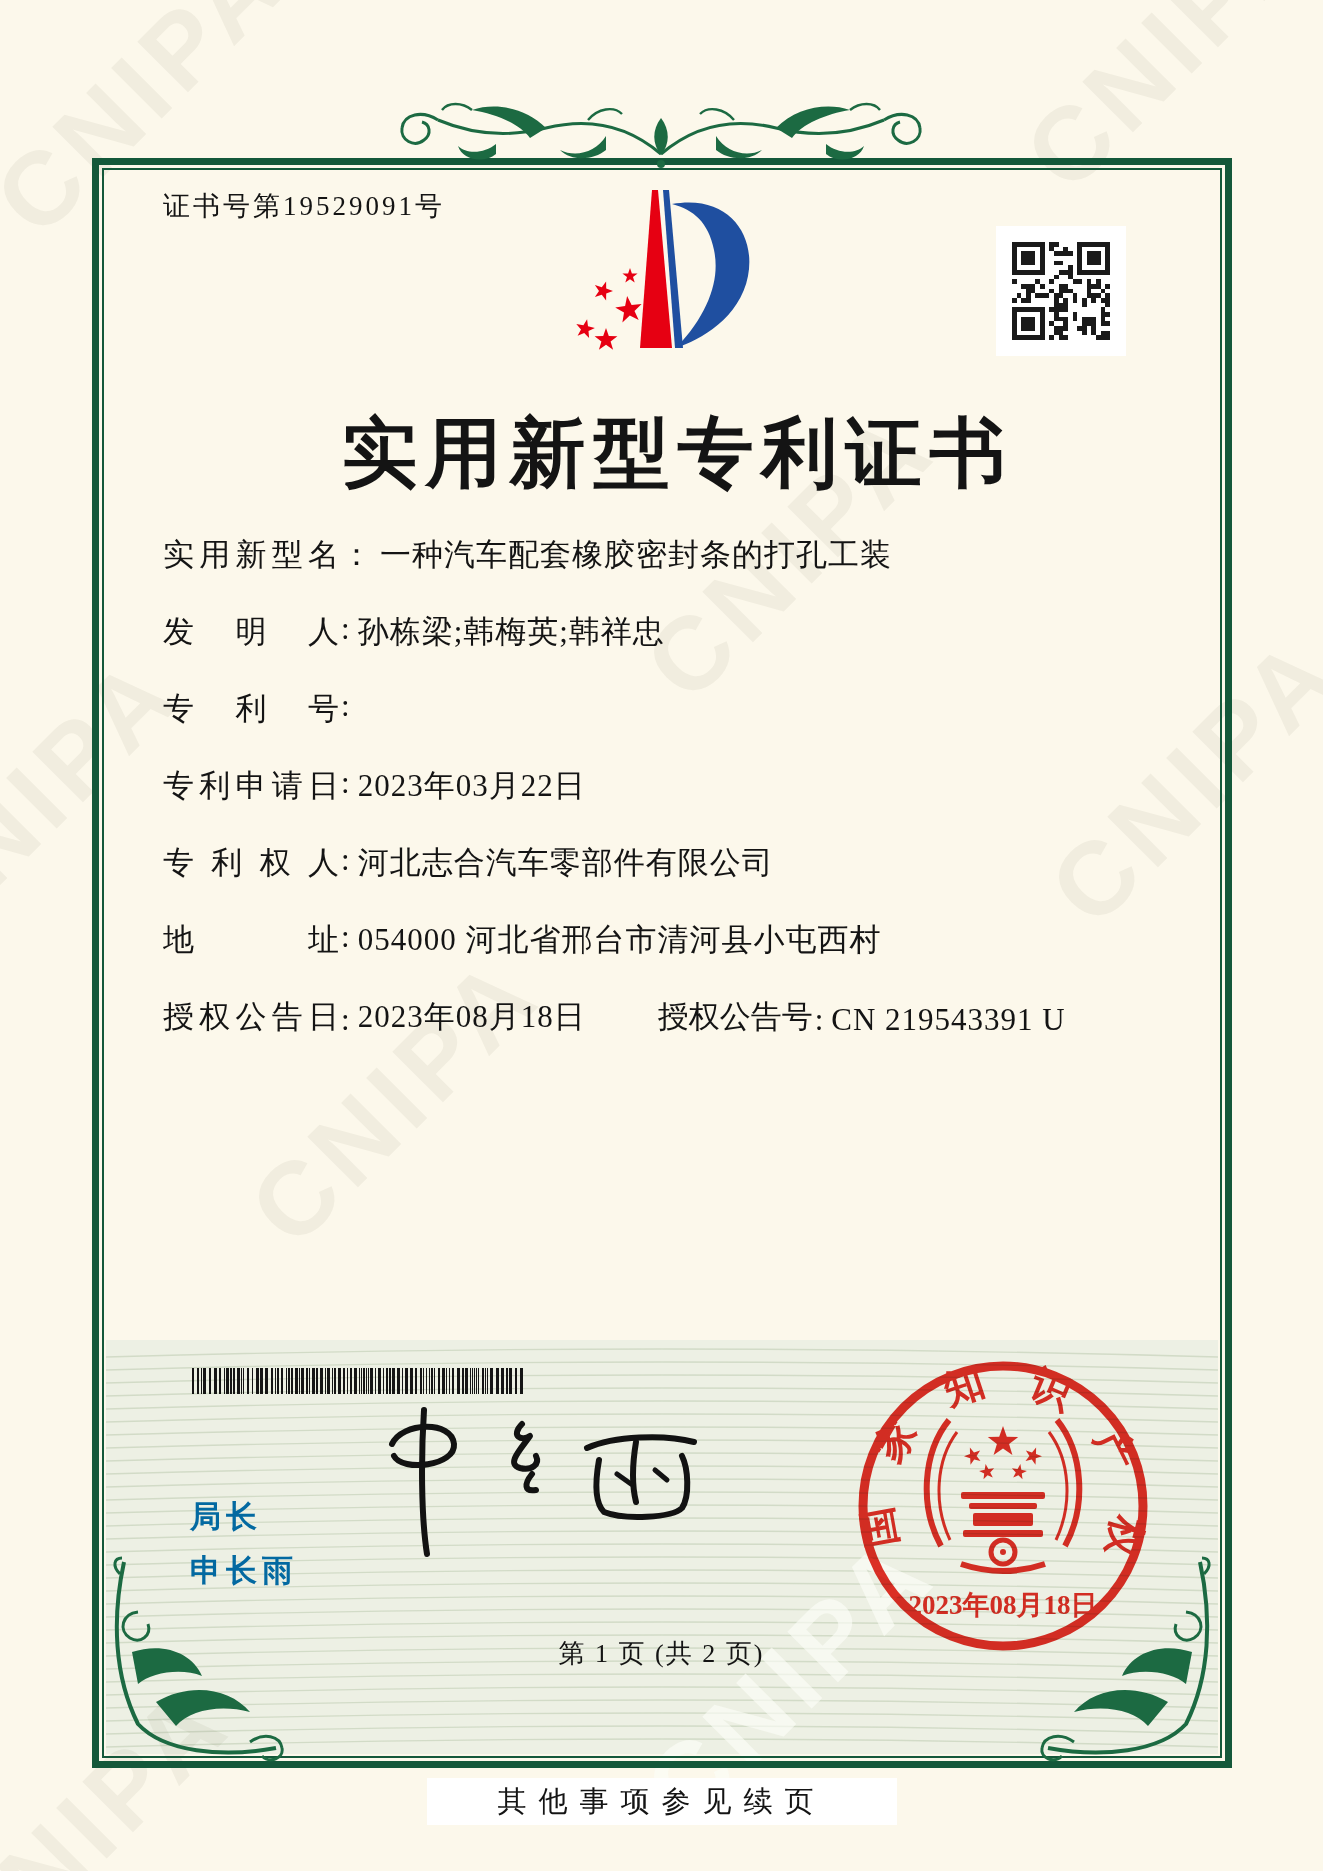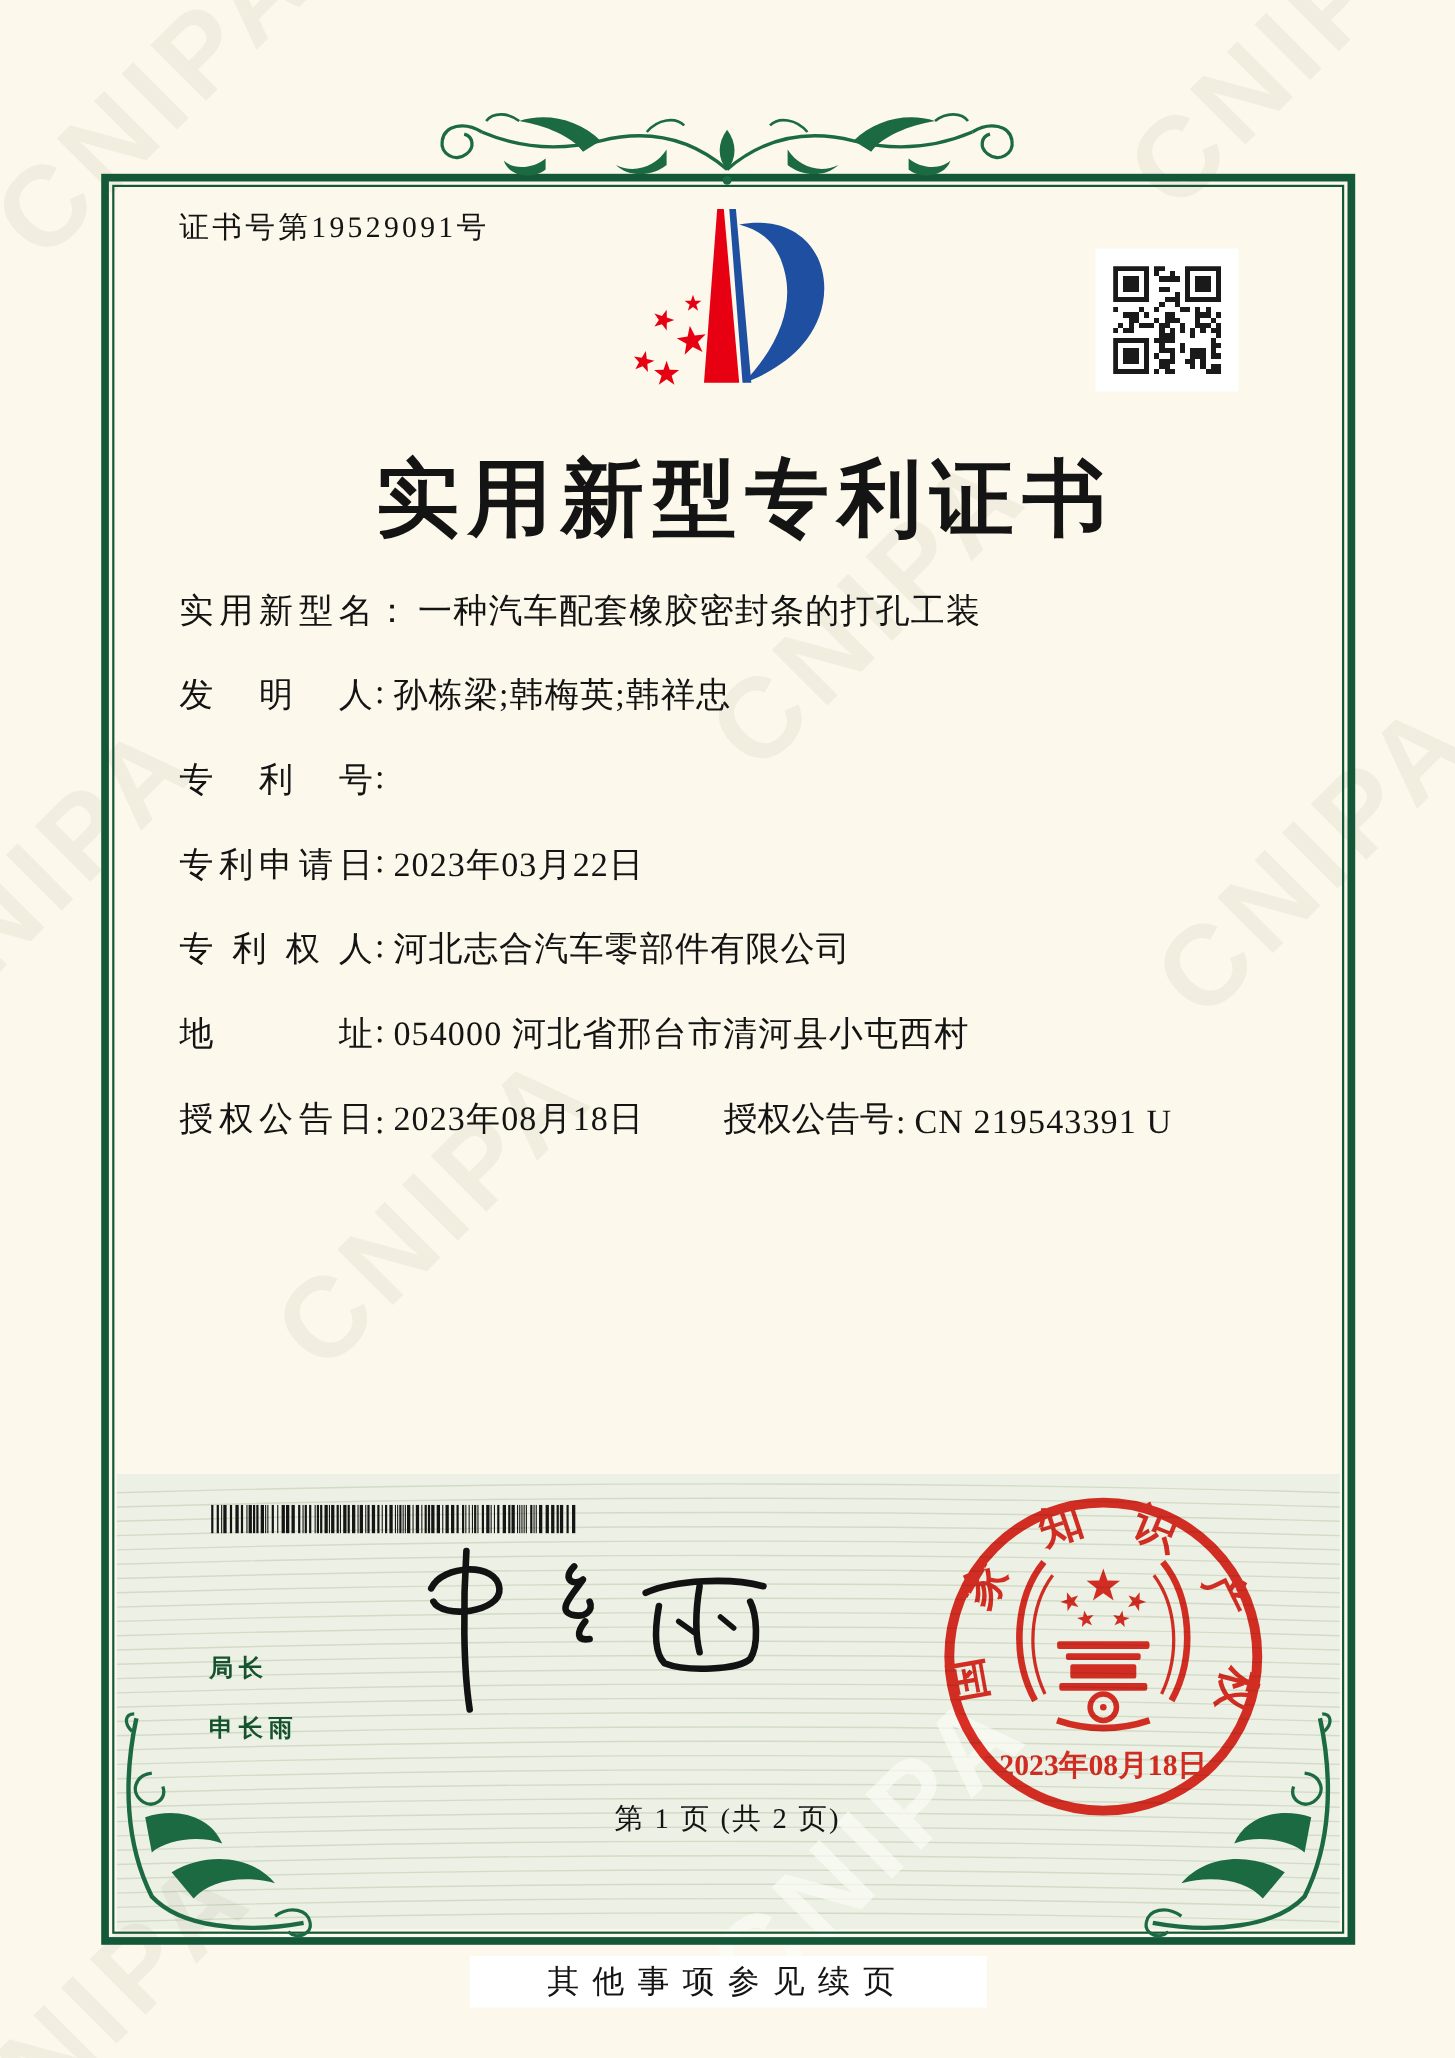--- a/index.html
+++ b/index.html
@@ -58,21 +58,21 @@
   .f-colon{display:inline-block;margin:0 8px 0 2px;}
   .f-value{display:inline-block;letter-spacing:1px;white-space:nowrap;}
   
   .notice{position:absolute;left:145px;top:1070px;width:1046px;font-size:29px;line-height:47px;}
   .notice p{margin:0 0 4px 0;text-indent:2em;letter-spacing:1.5px;text-align:justify;}
   
   .barcode{position:absolute;left:190px;top:1368px;}
   .signer{
     position:absolute;left:190px;top:1490px;
     font-family:"Liberation Sans","DejaVu Sans",sans-serif;
-    font-size:22px;font-weight:600;letter-spacing:5px;line-height:54px;color:#14532d;
+    font-size:31px;font-weight:600;letter-spacing:5px;line-height:54px;color:#0369a1;
   }
   .signature{position:absolute;left:372px;top:1404px;}
   .seal{position:absolute;left:853px;top:1356px;mix-blend-mode:multiply;opacity:.95;}
   .page-indicator{position:absolute;left:0;top:1636px;width:100%;text-align:center;font-size:26px;letter-spacing:2px;}
   .cont-strip{
     position:absolute;left:50%;top:1778px;transform:translateX(-50%);
     width:470px;height:47px;background:#ffffff;
     display:flex;align-items:center;justify-content:center;
     font-size:29px;letter-spacing:12px;
   }

